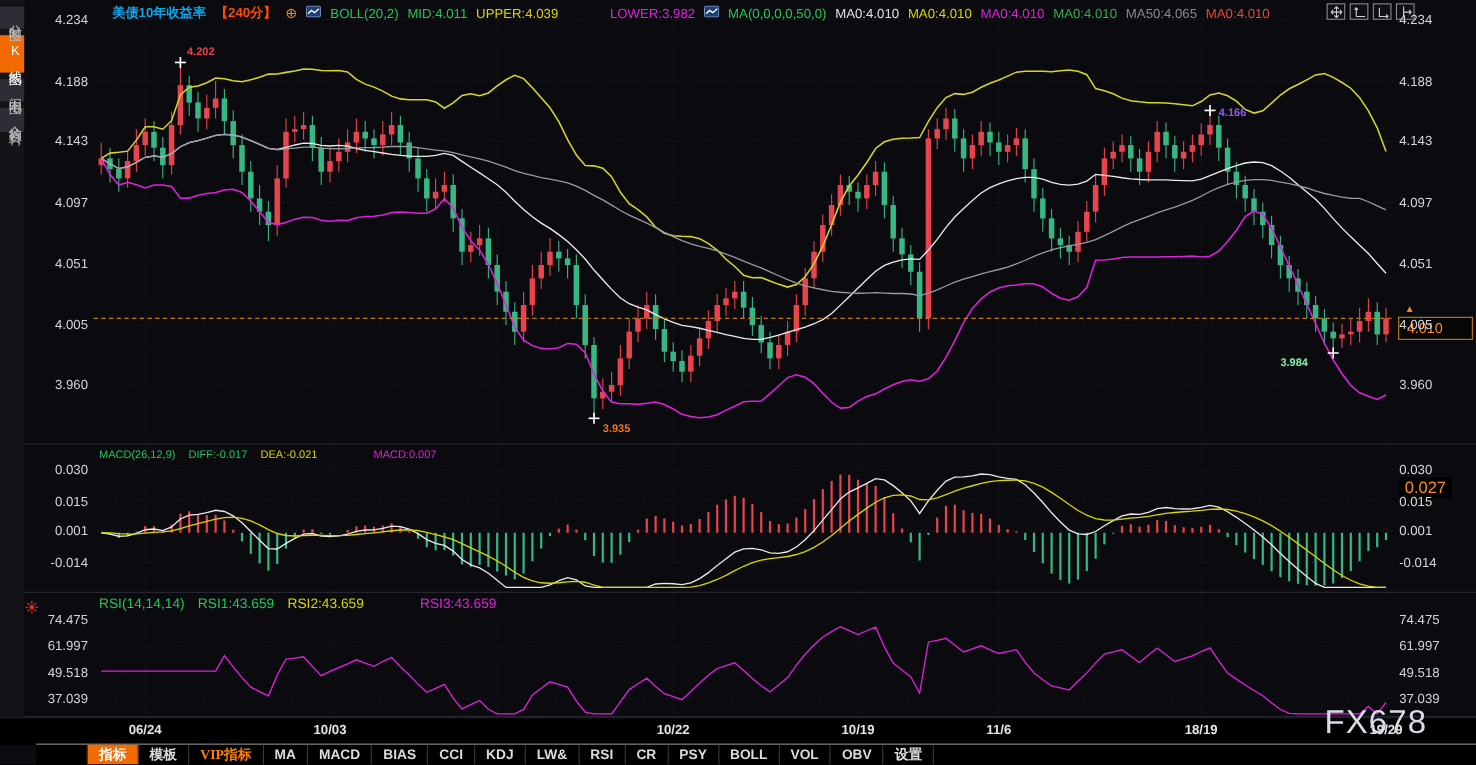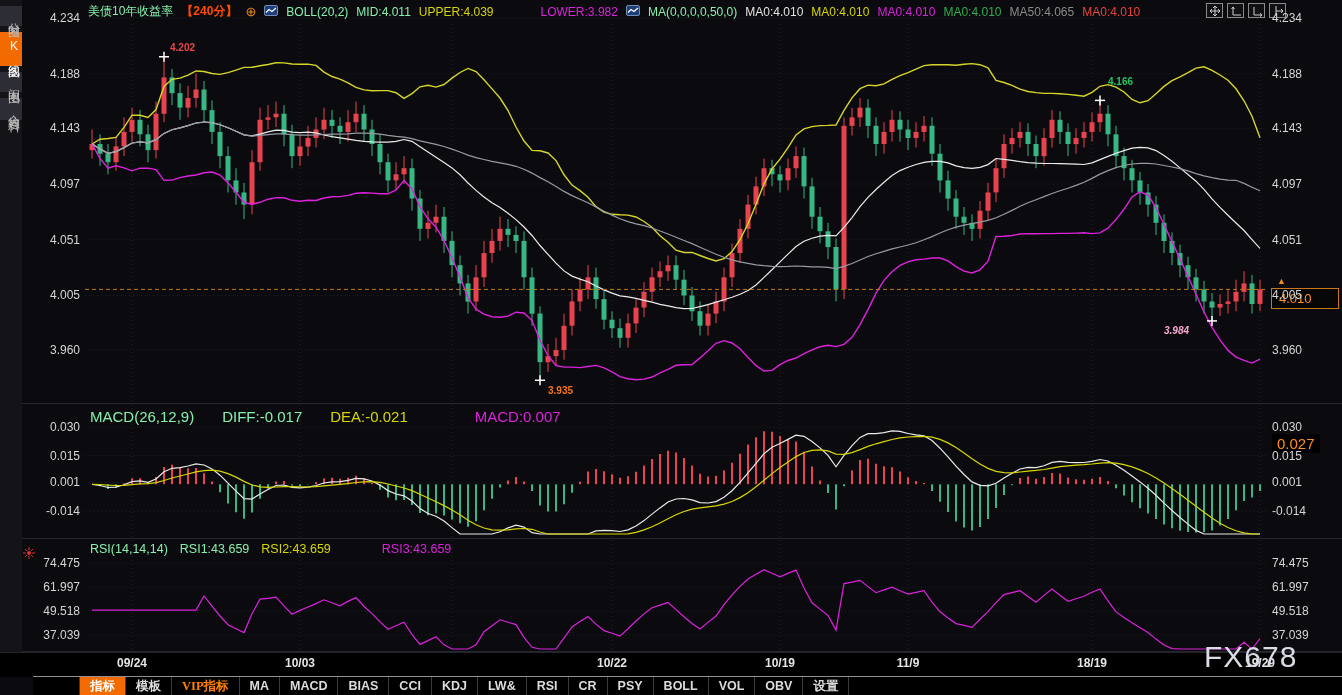--- a/index.html
+++ b/index.html
@@ -8,35 +8,35 @@
   #chart-svg{position:absolute;left:0;top:0;}
   
   #sidebar{position:absolute;left:0;top:0;width:22px;height:652px;background:#131318;}
   .side-tab{writing-mode:vertical-rl;text-orientation:upright;width:22px;box-sizing:border-box;
             padding:7px 0;margin:6px 0 0 0;background:#2d2d36;color:#b9b9b9;font-size:12px;
             text-align:center;cursor:pointer;letter-spacing:2px;}
   .side-tab.active{background:#f26a00;color:#fff;}
   
   #header-row{position:absolute;left:88px;top:3px;display:flex;gap:8px;align-items:center;
               font-size:12px;white-space:nowrap;pointer-events:none;}
-  .c-title{color:#86efac;font-weight:normal;}
+  .c-title{color:#0ea5e9;font-weight:bold;margin-left:14px;}
   .c-period{color:#ff4a00;font-weight:bold;}
   .c-plus{color:#f08c1e;font-size:13px;pointer-events:auto;cursor:pointer;}
-  .c-w{color:#86efac;} .c-y{color:#d6d600;} .c-m{color:#dd22dd;padding-left:39px;}
+  .c-w{color:#22c55e;} .c-y{color:#d6d600;} .c-m{color:#dd22dd;padding-left:39px;}
   #ma-items{display:flex;gap:8px;}
   #win-buttons{position:absolute;left:1206px;top:3px;display:flex;gap:4px;}
   .wbtn{width:17px;height:15px;border:1px solid #8a8a8a;background:#101014;display:flex;
         align-items:center;justify-content:center;cursor:pointer;box-sizing:border-box;}
   
   .tickL{position:absolute;left:28px;width:52px;text-align:right;font-size:12px;color:#d5d5d5;pointer-events:none;}
   .tickR{position:absolute;left:1272px;font-size:12px;color:#d5d5d5;pointer-events:none;}
   .annot{position:absolute;font-size:10px;font-weight:bold;pointer-events:none;}
   .dateLbl{position:absolute;top:656px;transform:translateX(-50%);font-size:12px;font-weight:bold;color:#e5e5e5;pointer-events:none;}
   
-  #macd-row{position:absolute;left:90px;top:408px;font-size:15px;display:flex;gap:28px;pointer-events:none;}
+  #macd-row{position:absolute;left:90px;top:408px;font-size:10px;display:flex;gap:12px;pointer-events:none;}
   #rsi-row{position:absolute;left:90px;top:542px;font-size:12.5px;display:flex;gap:12px;pointer-events:none;}
   #rsi-gear{position:absolute;left:23px;top:545px;cursor:pointer;}
   
   #price-badge{position:absolute;left:1271px;top:288px;width:68px;height:21px;line-height:20px;
                background:#060606;border:1px solid #c97a16;color:#ff9022;font-size:13px;
                padding-left:7px;box-sizing:border-box;}
   #price-arrow{position:absolute;left:1277px;top:276px;color:#f08c1e;font-size:9px;cursor:pointer;}
   #macd-badge{position:absolute;left:1272px;top:434px;background:#000;color:#ff8c1e;font-size:15px;padding:1px 5px;}
   
   #date-axis{position:absolute;left:0;top:652px;width:1342px;height:24px;background:#000;border-top:1px solid #23232b;}
@@ -650,23 +650,23 @@
       <div class="tbtn">CR</div>
       <div class="tbtn">PSY</div>
       <div class="tbtn">BOLL</div>
       <div class="tbtn">VOL</div>
       <div class="tbtn">OBV</div>
       <div class="tbtn">设置</div>
     </div>
 
   <div id="watermark">FX678</div>
 <div class="annot" style="left: 170px; top: 41.7737px; color: rgb(232, 67, 78);">4.202</div>
-    <div class="annot" style="left: 1108px; top: 76px; color: #22c55e;">4.166</div>
+    <div class="annot" style="left: 1108px; top: 97px; color: #8b5cf6;">4.166</div>
     <div class="annot" style="left: 548px; top: 385.292px; color: #f97316;">3.935</div>
-    <div class="annot" style="left: 1164px; top: 324.92px; color: #f9a8d4; font-style: italic;">3.984</div>
+    <div class="annot" style="left: 1164px; top: 324.92px; color: #86efac;">3.984</div>
     <div class="tickL" style="top: 11px;">4.234</div>
     <div class="tickR" style="top: 11px;">4.234</div>
     <div class="tickL" style="top: 66.7372px;">4.188</div>
     <div class="tickR" style="top: 66.7372px;">4.188</div>
     <div class="tickL" style="top: 121.263px;">4.143</div>
     <div class="tickR" style="top: 121.263px;">4.143</div>
     <div class="tickL" style="top: 177px;">4.097</div>
     <div class="tickR" style="top: 177px;">4.097</div>
     <div class="tickL" style="top: 232.737px;">4.051</div>
     <div class="tickR" style="top: 232.737px;">4.051</div>
@@ -683,20 +683,20 @@
     <div class="tickL" style="top: 504px;">-0.014</div>
     <div class="tickR" style="top: 504px;">-0.014</div>
     <div class="tickL" style="top: 556px;">74.475</div>
     <div class="tickR" style="top: 556px;">74.475</div>
     <div class="tickL" style="top: 579.999px;">61.997</div>
     <div class="tickR" style="top: 579.999px;">61.997</div>
     <div class="tickL" style="top: 603.999px;">49.518</div>
     <div class="tickR" style="top: 603.999px;">49.518</div>
     <div class="tickL" style="top: 628px;">37.039</div>
     <div class="tickR" style="top: 628px;">37.039</div>
-    <div class="dateLbl" style="left: 132px;">09/24</div>
+    <div class="dateLbl" style="left: 132px;">06/24</div>
     <div class="dateLbl" style="left: 300px;">10/03</div>
     <div class="dateLbl" style="left: 612px;">10/22</div>
     <div class="dateLbl" style="left: 780px;">10/19</div>
-    <div class="dateLbl" style="left: 908px;">11/9</div>
+    <div class="dateLbl" style="left: 908px;">11/6</div>
     <div class="dateLbl" style="left: 1092px;">18/19</div>
     <div class="dateLbl" style="left: 1260px;">19/29</div>
   </div>
 
 </body></html>

